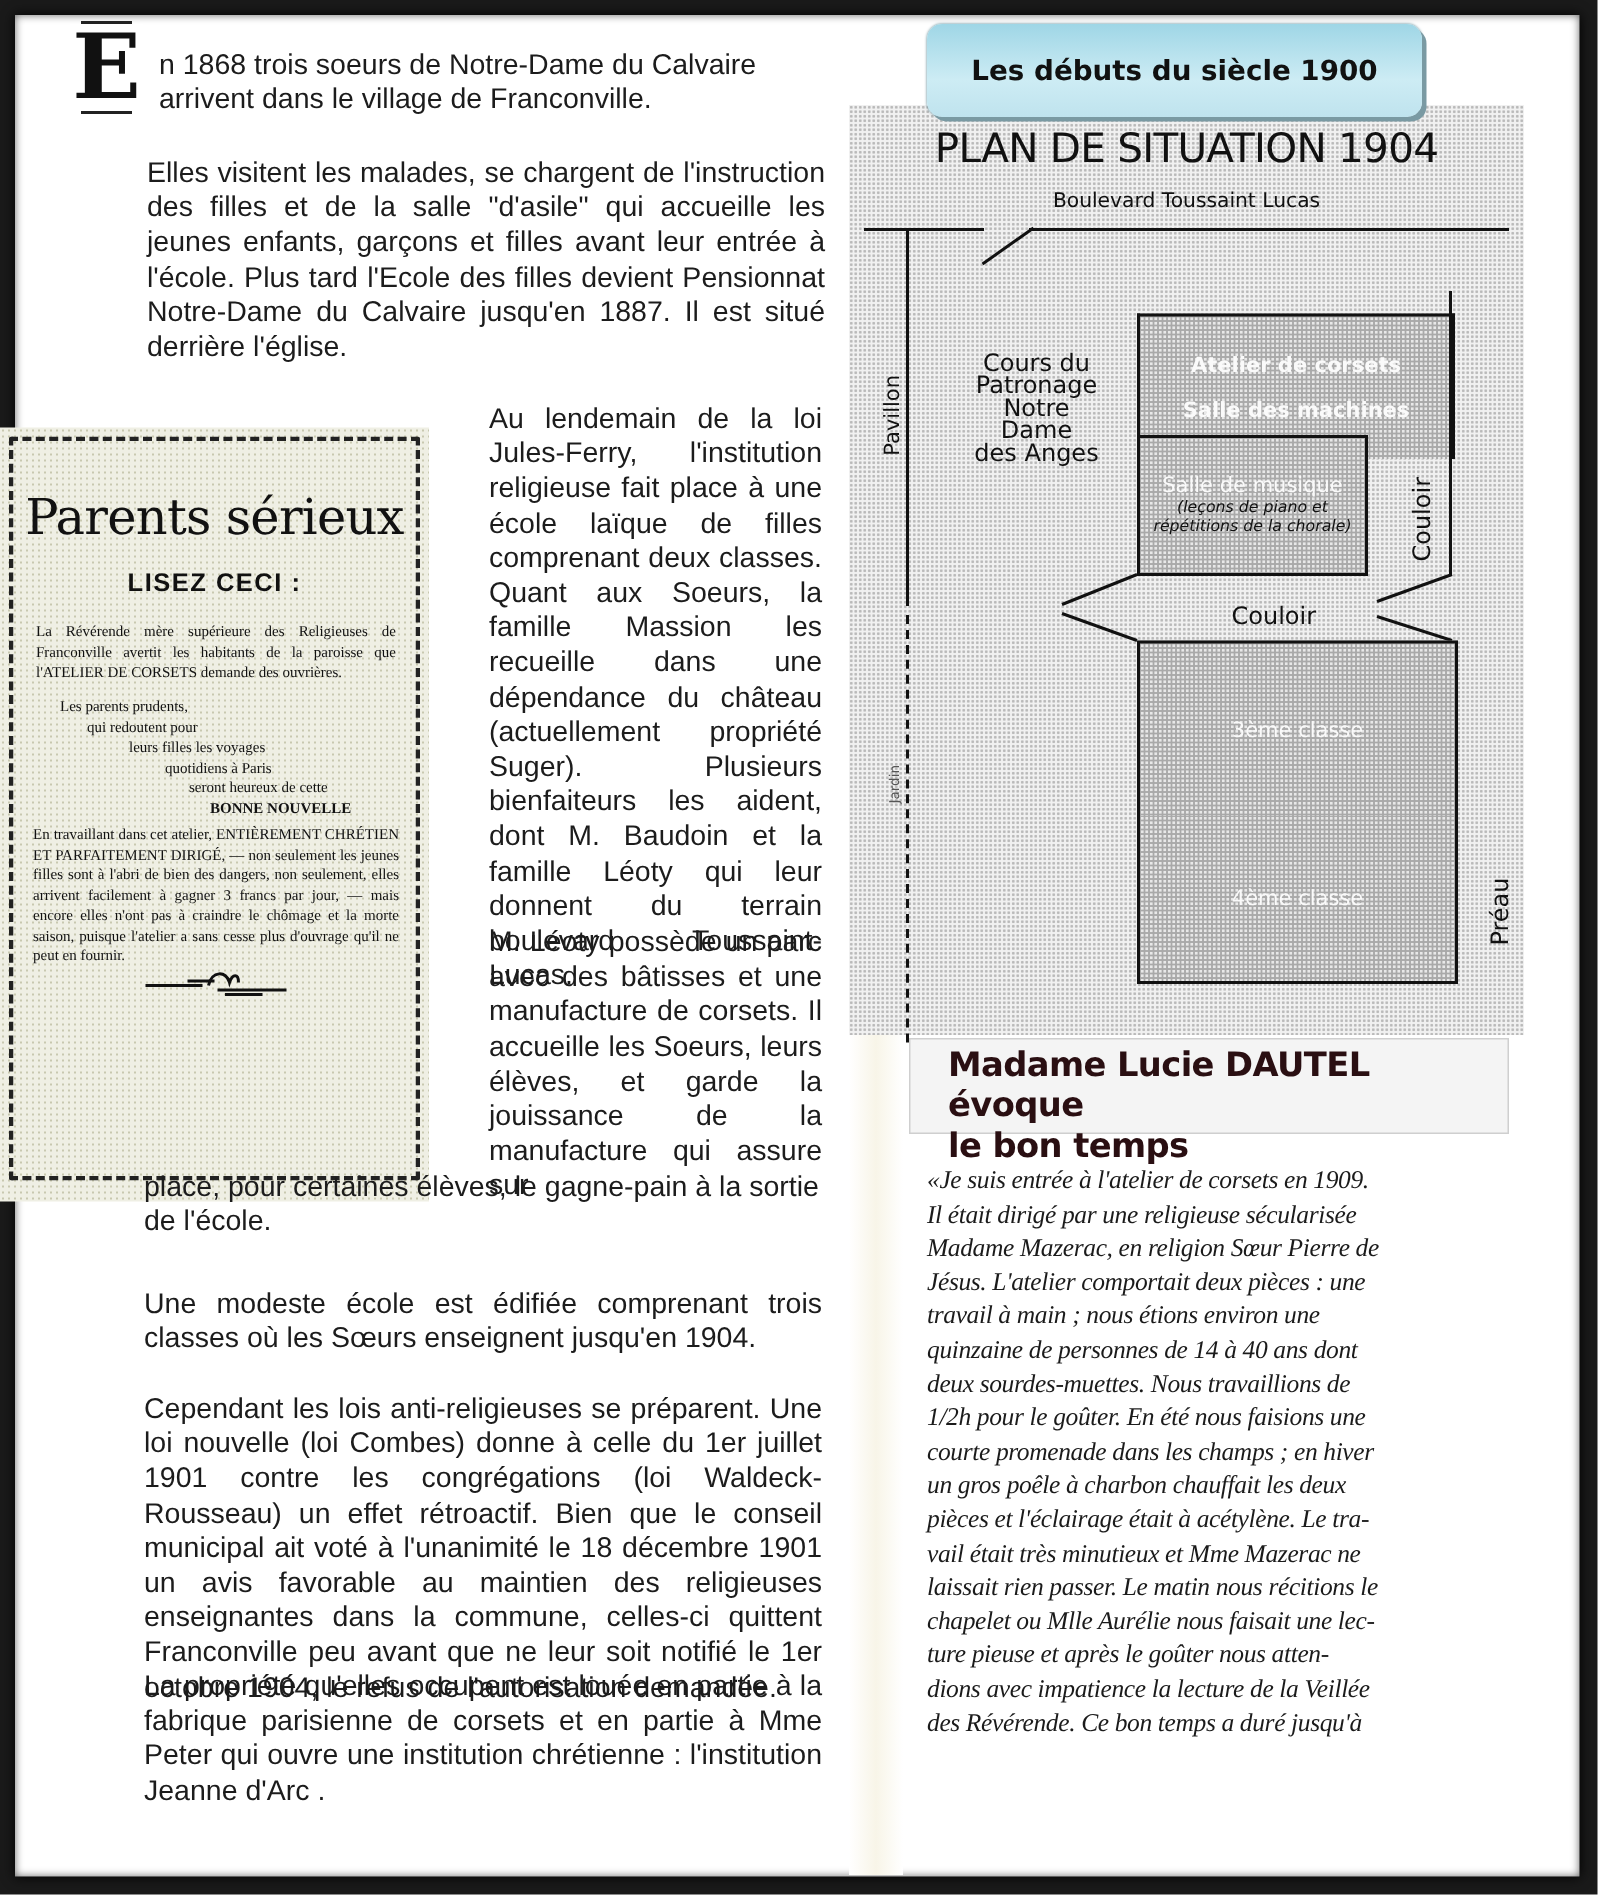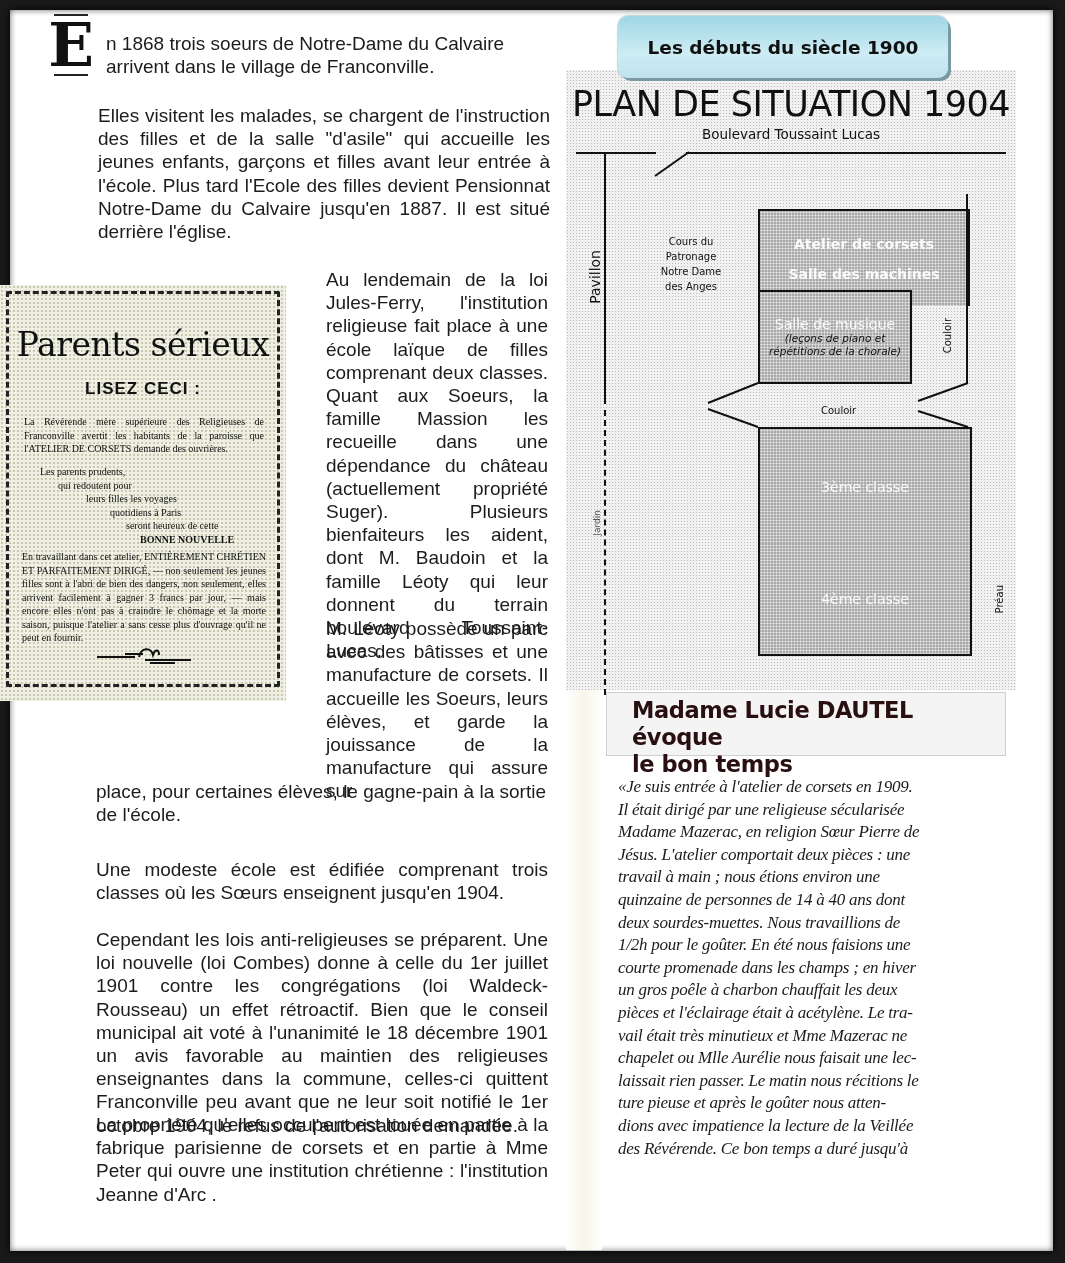--- a/index.html
+++ b/index.html
@@ -27,21 +27,21 @@
     position: absolute; left: 54px; top: 14px; width: 30px; height: 58px;
     border: 2px solid #222; background: repeating-linear-gradient(45deg,#fff 0 2px,#ccc 2px 3px);
     display: flex; align-items: center; justify-content: center;
     font-family: "DejaVu Serif", serif; font-size: 60px; font-weight: bold; color: #111;
     line-height: 58px;
   }
   .dropcap span { background: #fff; padding: 0 1px; }
 
   
   .flyer {
-    position: absolute; left: 0px; top: 285px; width: 286px; height: 416px;
+    position: absolute; left: 0px; top: 285px; width: 286px; height: 516px;
     background: #efefe4;
     background-image: radial-gradient(#c8c8b0 1px, transparent 1px);
     background-size: 4px 4px;
     box-sizing: border-box;
   }
   .flyer-frame {
     position: absolute; left: 6px; top: 6px; right: 6px; bottom: 14px;
     border: 3px dashed #222; border-radius: 2px;
   }
   .flyer-title {
@@ -71,28 +71,28 @@
     font-family: "DejaVu Sans", sans-serif; font-weight: bold; font-size: 18.5px; color: #111;
   }
   .plan {
     position: absolute; left: 566px; top: 70px; width: 450px; height: 620px;
     background-color: #f1f1f1;
     background-image: radial-gradient(#b9b9b9 0.8px, transparent 1px);
     background-size: 3px 3px;
   }
   .plan-title {
     position: absolute; left: 0; right: 0; top: 14px; text-align: center;
-    font-family: "DejaVu Sans", sans-serif; font-size: 35px; color: #111; letter-spacing: -0.5px;
+    font-family: "DejaVu Sans", sans-serif; font-size: 27px; color: #111; letter-spacing: -0.5px;
   }
   .plan-street {
     position: absolute; left: 0; right: 0; top: 56px; text-align: center;
     font-family: "DejaVu Sans", sans-serif; font-size: 13.5px; color: #111;
   }
   .plan-label {
-    position: absolute; font-family: "DejaVu Sans", sans-serif; font-size: 10px; color: #111;
+    position: absolute; font-family: "DejaVu Sans", sans-serif; font-size: 16px; color: #111;
     text-align: center; line-height: 15px;
   }
   .room {
     position: absolute; background-color: #a9a9a9;
     background-image: radial-gradient(#e8e8e8 0.9px, transparent 1.1px);
     background-size: 3px 3px;
     color: #fafafa; font-family: "DejaVu Sans", sans-serif; font-size: 14px; text-align: center;
     display: flex; flex-direction: column; align-items: center; justify-content: center;
   }
   .room .note { font-style: italic; font-size: 10.5px; color: #111; line-height: 13px; }
@@ -228,18 +228,18 @@
   <div>Madame Mazerac, en religion Sœur Pierre de</div>
   <div>Jésus. L'atelier comportait deux pièces : une</div>
   <div>travail à main ; nous étions environ une</div>
   <div>quinzaine de personnes de 14 à 40 ans dont</div>
   <div>deux sourdes-muettes. Nous travaillions de</div>
   <div>1/2h pour le goûter. En été nous faisions une</div>
   <div>courte promenade dans les champs ; en hiver</div>
   <div>un gros poêle à charbon chauffait les deux</div>
   <div>pièces et l'éclairage était à acétylène. Le tra-</div>
   <div>vail était très minutieux et Mme Mazerac ne</div>
+  <div>laissait rien passer. Le matin nous récitions le</div>
   <div>chapelet ou Mlle Aurélie nous faisait une lec-</div>
-  <div>laissait rien passer. Le matin nous récitions le</div>
   <div>ture pieuse et après le goûter nous atten-</div>
   <div>dions avec impatience la lecture de la Veillée</div>
   <div>des Révérende. Ce bon temps a duré jusqu'à</div>
 </div>
 
 </body></html>

